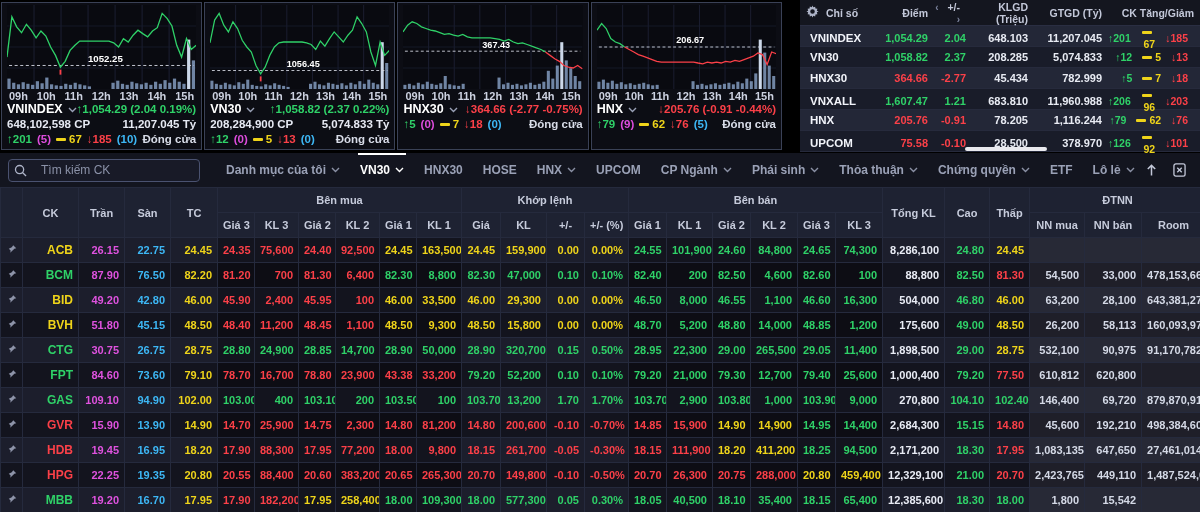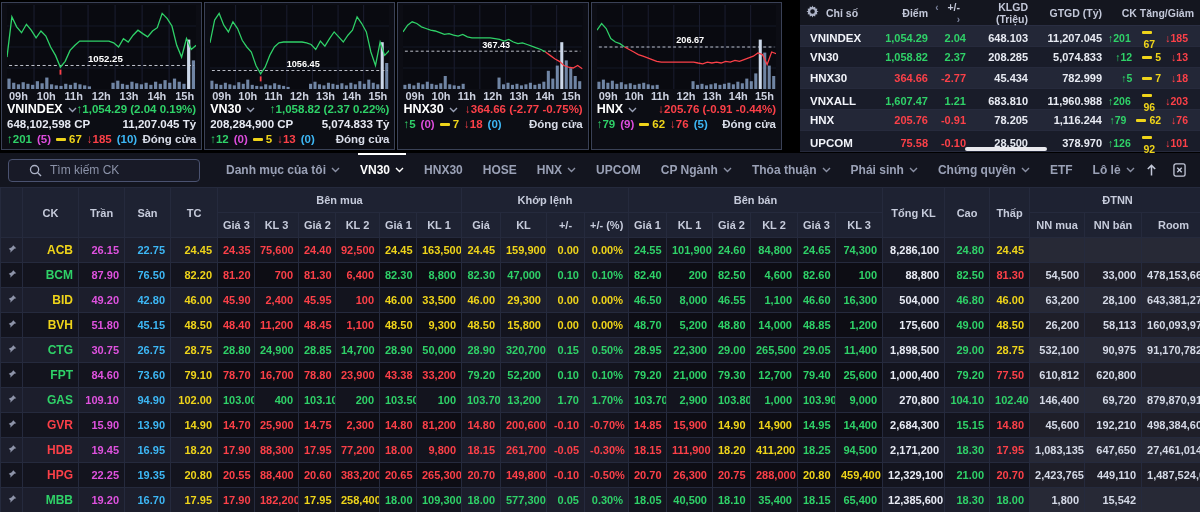--- a/index.html
+++ b/index.html
@@ -33,21 +33,21 @@
   .it-row:nth-child(odd){background:#232737;}
   .it-row:nth-child(even){background:#191c29;}
   .it-row span{text-align:right;padding-right:6px;}
   .it-name{color:#f2f4fa;text-align:left!important;padding-left:10px;font-size:11.5px;}
   .it-wh{color:#e8ebf3;}
   .udm{display:flex;justify-content:flex-end;gap:4px;align-items:center;font-size:10.5px;padding-right:4px;}
   .scroll-thumb{position:absolute;left:965px;top:147px;width:82px;height:4px;background:#e9e9ee;border-radius:2px;}
   
   #toolbar{height:35px;display:flex;align-items:center;background:#13151f;padding:0 8px;border-top:1px solid #000;}
   .search-box{width:192px;height:23px;border:1px solid #4a5270;border-radius:4px;display:flex;
-    align-items:center;gap:6px;padding:0 20px;margin-right:16px;background:#181a27;}
+    align-items:center;gap:12px;padding:0 20px;margin-right:16px;background:#181a27;justify-content:flex-end;}
   .search-box input{background:transparent;border:none;outline:none;color:#dfe3ee;font-size:12px;width:140px;}
   .search-box input::placeholder{color:#8b92a8;}
   #tabs{display:flex;height:35px;align-items:center;}
   .tab{padding:0 10px;height:35px;display:flex;align-items:center;gap:5px;color:#9aa1b6;
     font-size:12px;font-weight:bold;cursor:pointer;position:relative;white-space:nowrap;}
   .tab.active{color:#fff;}
   .tab.active::before{content:"";position:absolute;top:0;left:8px;right:8px;height:2px;background:#fff;}
   .tool-icons{margin-left:auto;display:flex;align-items:center;gap:15px;color:#c3c8d9;}
   .tool-icons .ticon{cursor:pointer;display:flex;align-items:center;}
   
@@ -513,27 +513,27 @@
       <div class="tab">
         <span>UPCOM</span>
       </div>
       <div class="tab">
         <span>CP Ngành</span>
         <svg width="9" height="6" viewBox="0 0 9 6">
           <path d="M1 1l3.5 3.5L8 1" fill="none" stroke="#8b91a5" stroke-width="1.4"></path>
         </svg>
       </div>
       <div class="tab">
-        <span>Thỏa thuận</span>
+        <span>Phái sinh</span>
         <svg width="9" height="6" viewBox="0 0 9 6">
           <path d="M1 1l3.5 3.5L8 1" fill="none" stroke="#8b91a5" stroke-width="1.4"></path>
         </svg>
       </div>
       <div class="tab">
-        <span>Phái sinh</span>
+        <span>Thỏa thuận</span>
         <svg width="9" height="6" viewBox="0 0 9 6">
           <path d="M1 1l3.5 3.5L8 1" fill="none" stroke="#8b91a5" stroke-width="1.4"></path>
         </svg>
       </div>
       <div class="tab">
         <span>Chứng quyền</span>
         <svg width="9" height="6" viewBox="0 0 9 6">
           <path d="M1 1l3.5 3.5L8 1" fill="none" stroke="#8b91a5" stroke-width="1.4"></path>
         </svg>
       </div>

